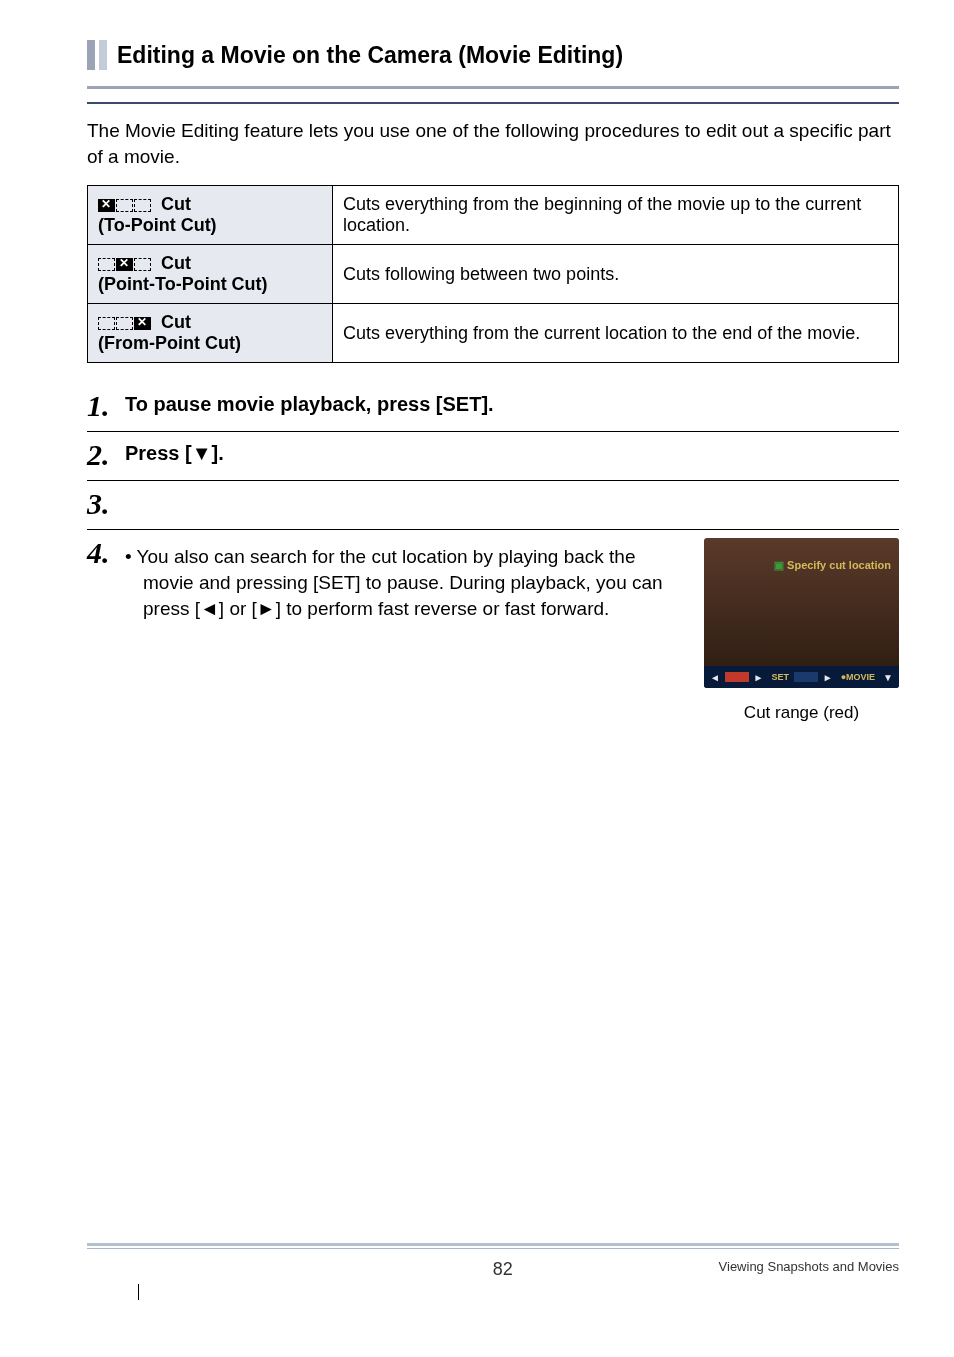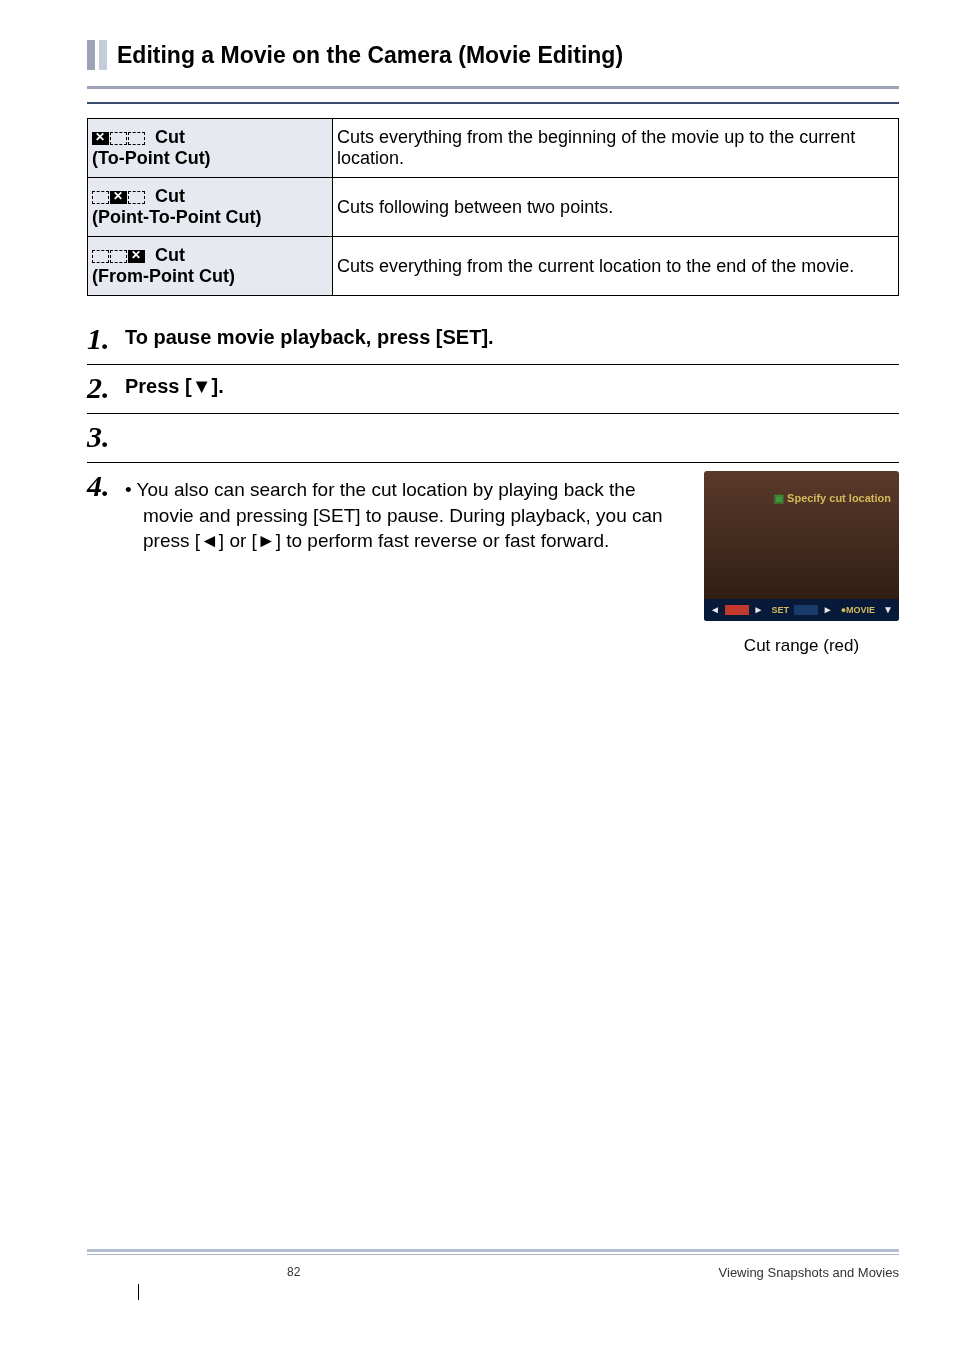--- a/index.html
+++ b/index.html
@@ -9,21 +9,21 @@
   .section-bar { display: flex; align-items: center; margin-bottom: 16px; }
   .bar-left { width: 8px; height: 30px; background: #9ca3b7; margin-right: 4px; }
   .bar-inner { width: 8px; height: 30px; background: #c3cdd9; margin-right: 10px; }
   .section-title { font-size: 23px; font-weight: bold; }
   .section-underline { height: 3px; background: #9ca3b7; margin-top: 3px; margin-bottom: 16px; }
   .section-underline-dark { height: 2px; background: #3a4a6b; margin-top: -3px; margin-bottom: 14px; }
 
   .intro { font-size: 19px; line-height: 1.35; margin-bottom: 16px; }
 
   table.cut-table { width: 100%; border-collapse: collapse; font-size: 18px; margin-bottom: 28px; }
-  table.cut-table td, table.cut-table th { border: 1px solid #000; padding: 8px 4px; vertical-align: middle; }
+  table.cut-table td, table.cut-table th { border: 1px solid #000; padding: 8px 10px; vertical-align: middle; }
   table.cut-table th { background: #e6eaf0; text-align: left; font-weight: bold; width: 245px; font-size: 18px; }
 
   .cut-icon { display: inline-flex; vertical-align: middle; margin-right: 4px; }
   .cut-icon span { display: inline-block; width: 17px; height: 13px; margin-right: 1px; position: relative; }
   .seg-keep { border: 1.5px dashed #000; }
   .seg-del { background: #000; }
   .seg-del::after { content: "✕"; color: #fff; position: absolute; left: 3px; top: -2px; font-size: 12px; font-weight: bold; }
 
   .step { display: flex; align-items: flex-start; margin-top: 6px; }
   .step-num { font-family: "Times New Roman", serif; font-style: italic; font-weight: bold; font-size: 30px; width: 38px; flex-shrink: 0; line-height: 1; }
@@ -49,38 +49,39 @@
   .mb-arrow { color: #e8e8e8; font-size: 10px; padding: 0 3px; }
   .mb-lbl { color: #d4b95a; font-size: 9px; padding: 0 3px; }
   .pointer-line { position: absolute; bottom: -4px; left: 106px; width: 1px; height: 20px; background: #000; }
 
   .sub-bullet { font-size: 19px; font-weight: normal; line-height: 1.35; padding-left: 18px; text-indent: -18px; margin-top: 6px; }
 
   .footer { position: absolute; bottom: 20px; left: 55px; right: 55px; font-size: 14px; color: #333; }
   .footer-line { border-top: 3px solid #b3c0d1; margin-bottom: 2px; }
   .footer-line2 { border-top: 1px solid #aab5c7; margin-bottom: 10px; }
   .footer-row { display: flex; }
-  .footer-pg { flex: 1; text-align: left; font-size: 12px; }
+  .footer-pg { flex: 1; text-align: center; font-size: 18px; }
   .footer-txt { font-size: 13px; }
 </style>
 </head>
 <body>
 
 <div class="page">
 
   <div>
     <div class="section-bar">
       <div class="bar-left"></div>
       <div class="bar-inner"></div>
       <div class="section-title">Editing a Movie on the Camera (Movie Editing)</div>
     </div>
     <div class="section-underline"></div>
     <div class="section-underline-dark"></div>
   </div>
 
+  <p class="intro">The Movie Editing feature lets you use one of the following procedures to edit out a specific part of a movie.</p>
 
   <table class="cut-table">
     <tbody>
         <tr>
       <th>
         <span class="cut-icon">
           <span class="seg-del"></span>
               <span class="seg-keep"></span>
               <span class="seg-keep"></span>
         </span>

